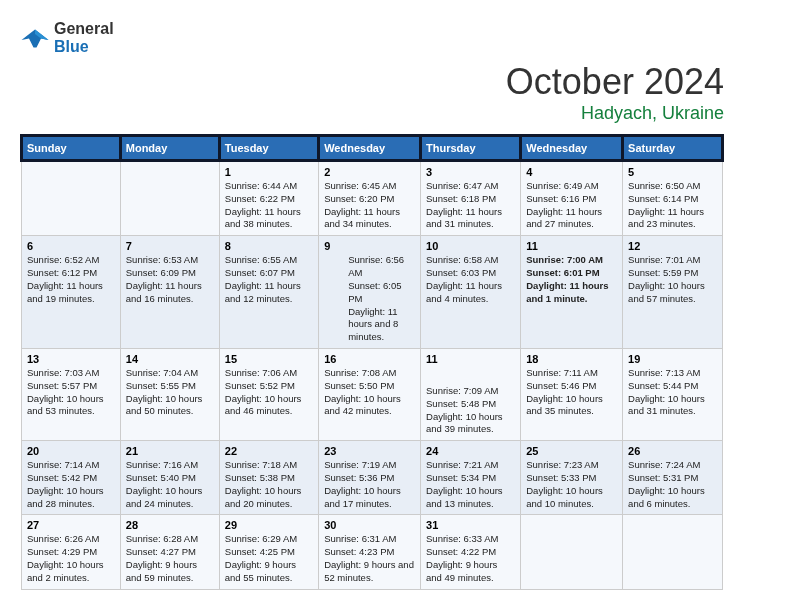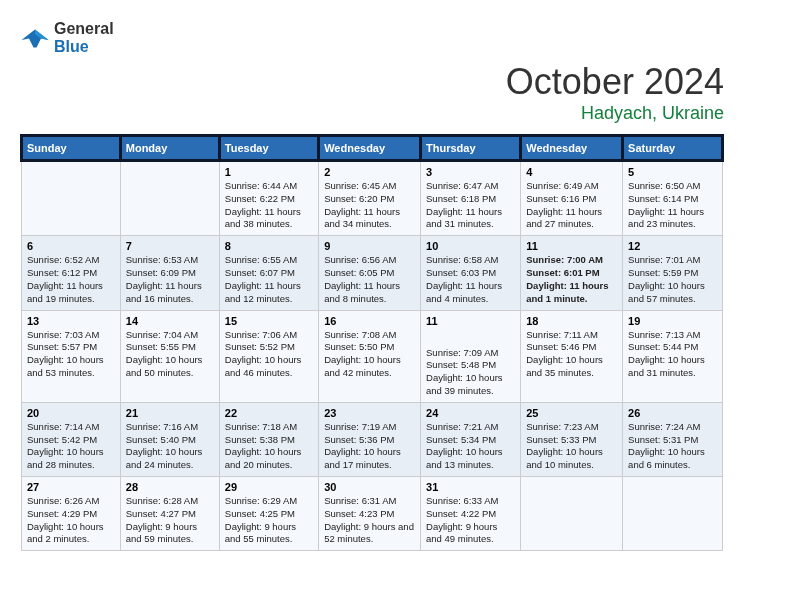--- a/index.html
+++ b/index.html
@@ -168,21 +168,21 @@
 Daylight: 11 hours and 16 minutes.</div>
           </td>
           <td>
             <span class="day-num">8</span>
             <div class="day-info" style="white-space: pre-line;">Sunrise: 6:55 AM
 Sunset: 6:07 PM
 Daylight: 11 hours and 12 minutes.</div>
           </td>
           <td>
             <span class="day-num">9</span>
-            <div class="day-info" style="white-space: pre-line;">Sunrise: 6:56 AM
+            <div class="day-info" style="white-space: pre-line; margin-left: 24px;">Sunrise: 6:56 AM
 Sunset: 6:05 PM
 Daylight: 11 hours and 8 minutes.</div>
           </td>
           <td>
             <span class="day-num">10</span>
             <div class="day-info" style="white-space: pre-line;">Sunrise: 6:58 AM
 Sunset: 6:03 PM
 Daylight: 11 hours and 4 minutes.</div>
           </td>
           <td>

